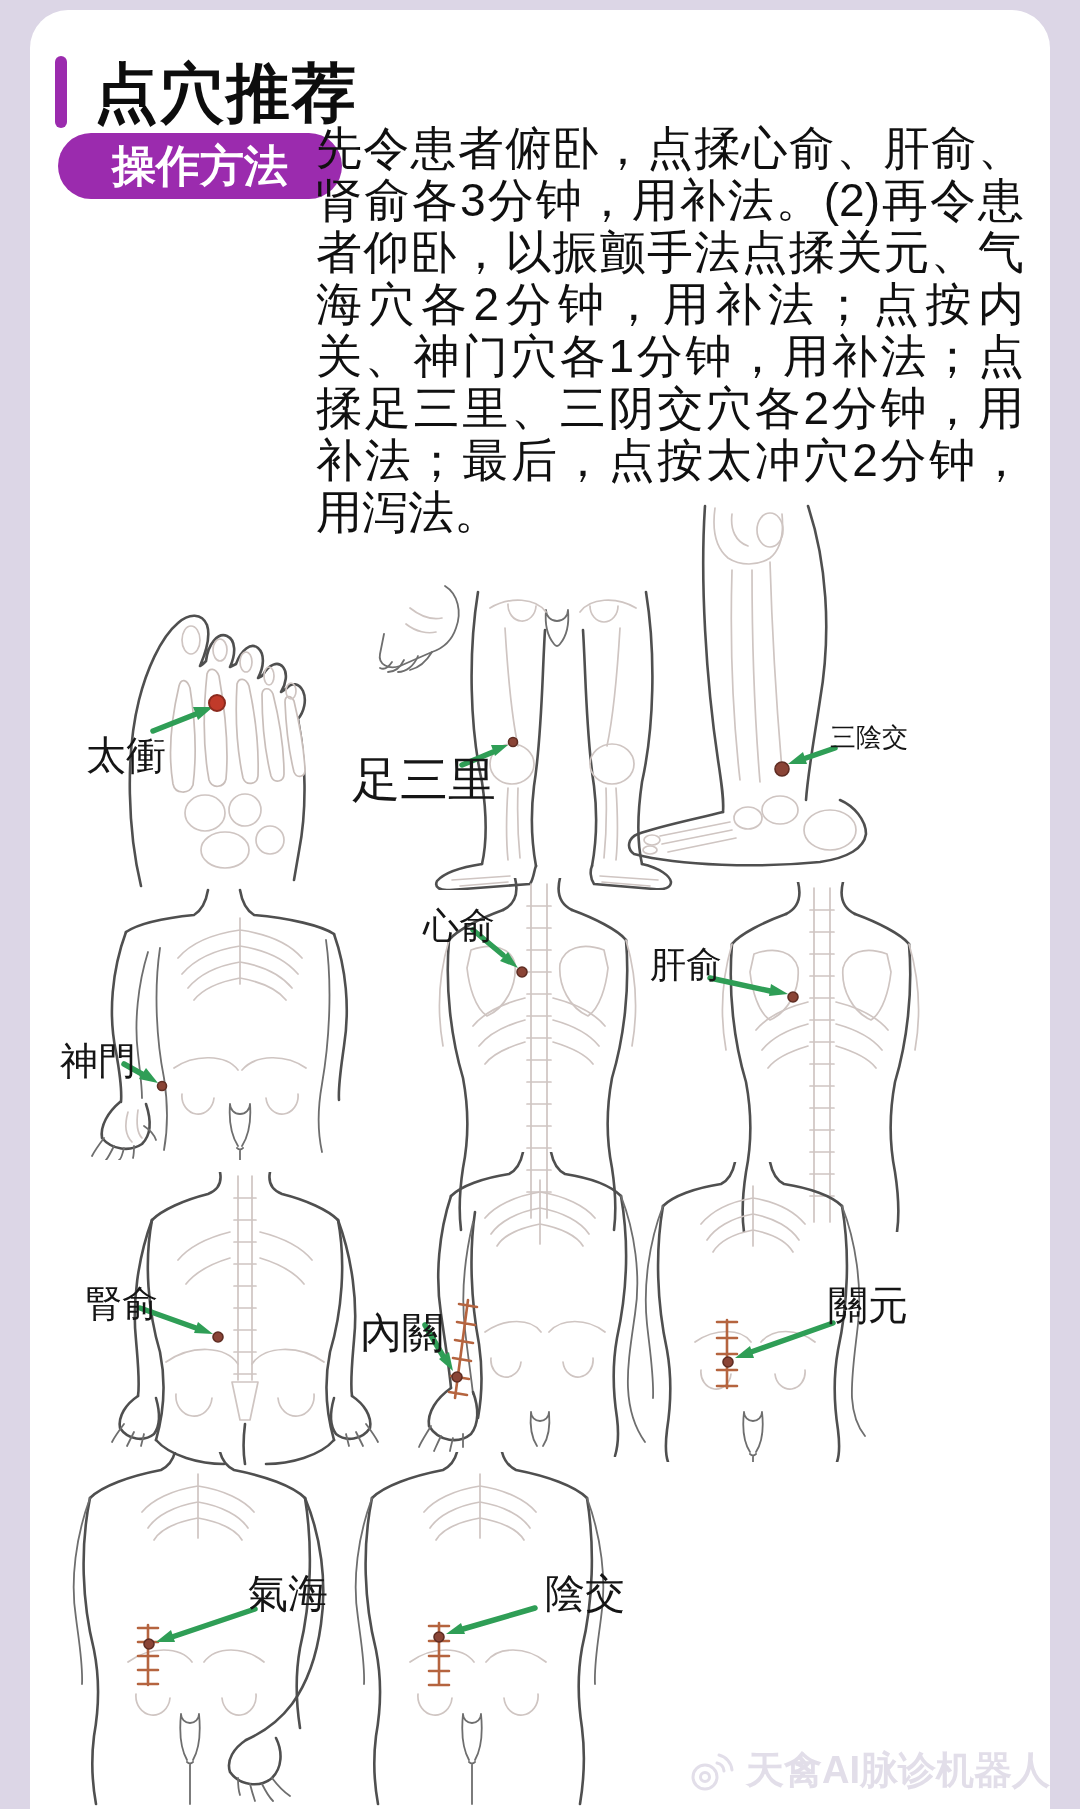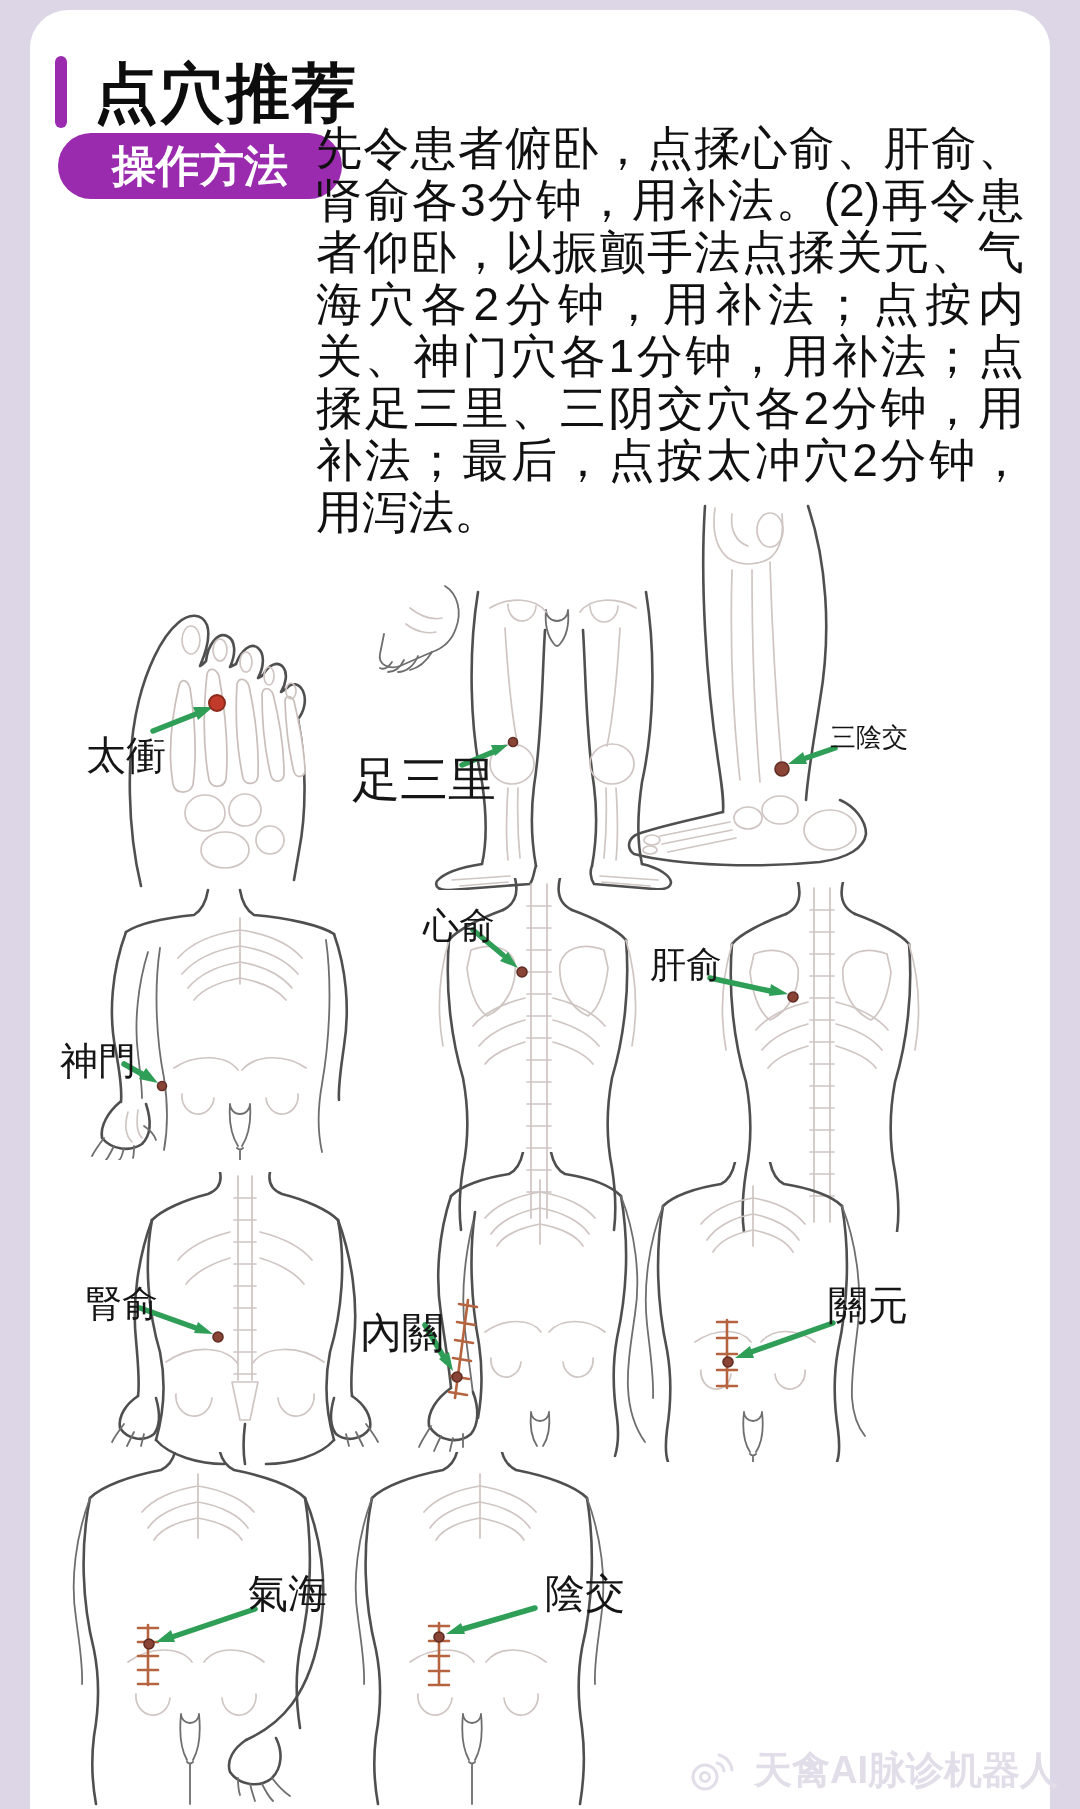--- a/index.html
+++ b/index.html
@@ -19,21 +19,21 @@
   .lbl{position:absolute;font-weight:400;color:#151515;white-space:nowrap;}
   .c2{fill:none;stroke:#4f4f4f;stroke-width:2.6;stroke-linecap:round;stroke-linejoin:round;}
   .c3{fill:none;stroke:#6e6e6e;stroke-width:1.8;stroke-linecap:round;stroke-linejoin:round;}
   .b{fill:none;stroke:#cfc5c2;stroke-width:1.7;stroke-linecap:round;stroke-linejoin:round;}
   .bf{fill:#ffffff;stroke:#c9beba;stroke-width:1.7;}
   .ruler{stroke:#b5643f;stroke-width:2.6;fill:none;stroke-linecap:round;}
   .arr{stroke:#2f9e56;stroke-width:5.5;fill:none;stroke-linecap:round;}
   .ah{fill:#2f9e56;}
   .dotb{fill:#c13a2a;stroke:#8c2a1e;stroke-width:2;}
   .dotd{fill:#8a4436;stroke:#5f2d23;stroke-width:1.6;}
-  .watermark{position:absolute;left:688px;top:1745px;display:flex;align-items:center;gap:18px;
+  .watermark{position:absolute;left:688px;top:1745px;display:flex;align-items:center;gap:10px;
              color:#e2dee9;font-size:38px;font-weight:700;}
   .wm{fill:none;stroke:#e2dee9;stroke-width:3;stroke-linecap:round;}
 </style>
 </head>
 <body>
 
 <div class="canvas">
   <div class="card"></div>
 
   <div class="title-bar"></div>

